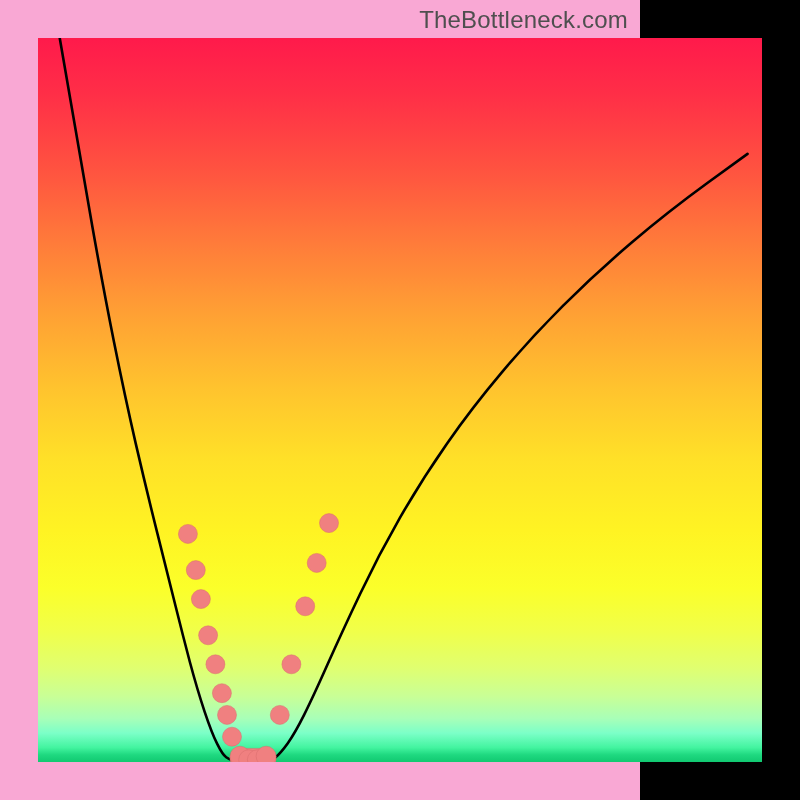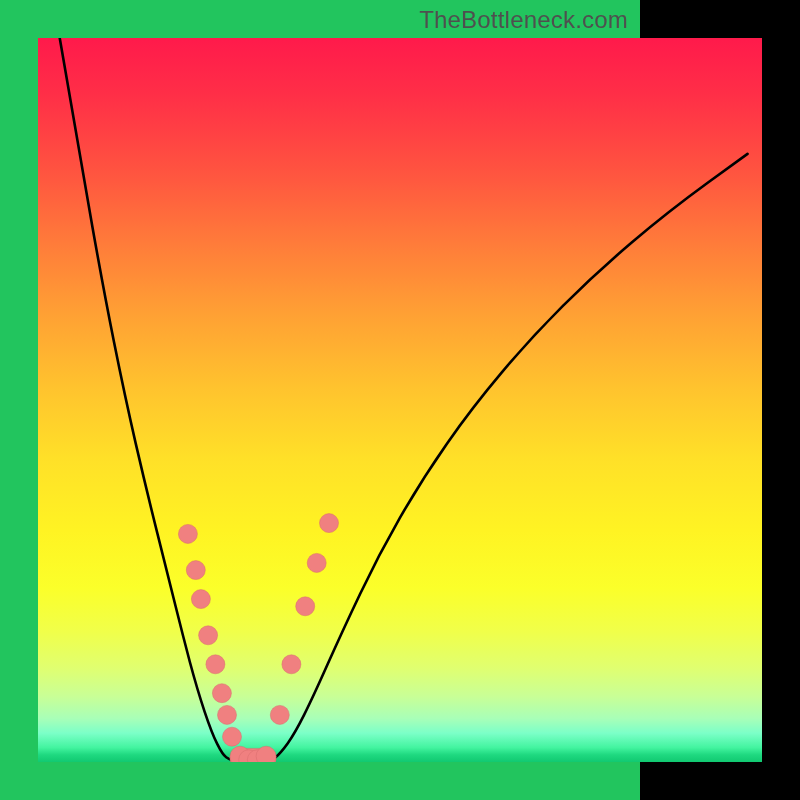--- a/index.html
+++ b/index.html
@@ -10,21 +10,21 @@
     background: #000;
     overflow: hidden;
     font-family: Arial, Helvetica, sans-serif;
   }
   .frame {
     position: absolute;
     top: 0;
     left: 0;
     width: 640px;
     height: 800px;
-    background: #22c55e;
+    background: #f9a8d4;
   }
   .plot {
     position: absolute;
     top: 38px;
     left: 38px;
     width: 724px;
     height: 724px;
     overflow: hidden;
   }
   .gradient {

